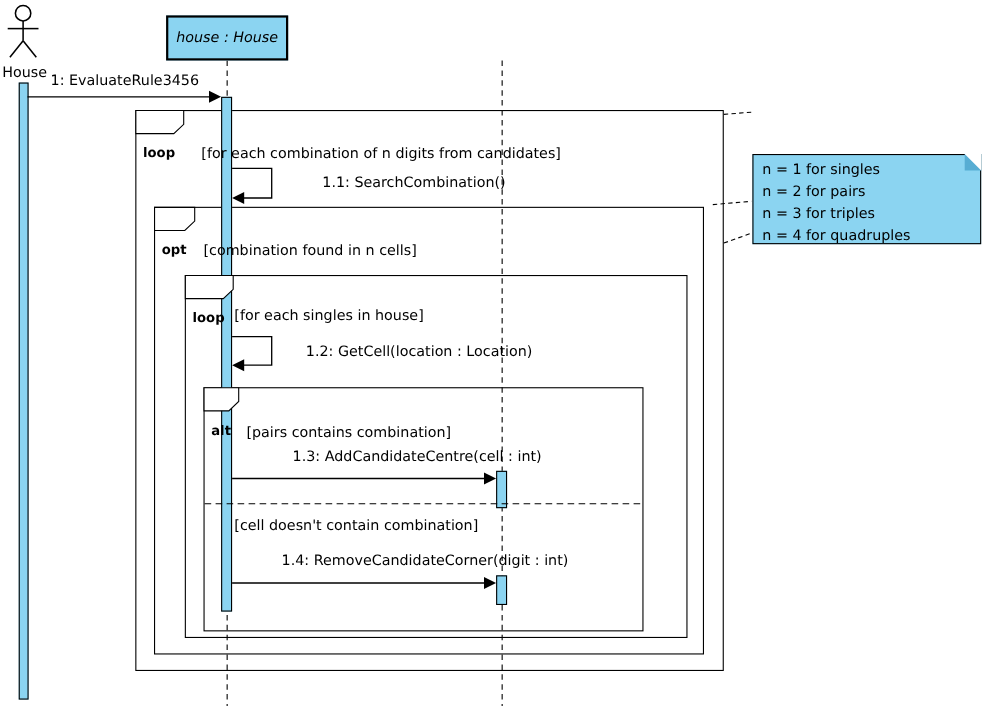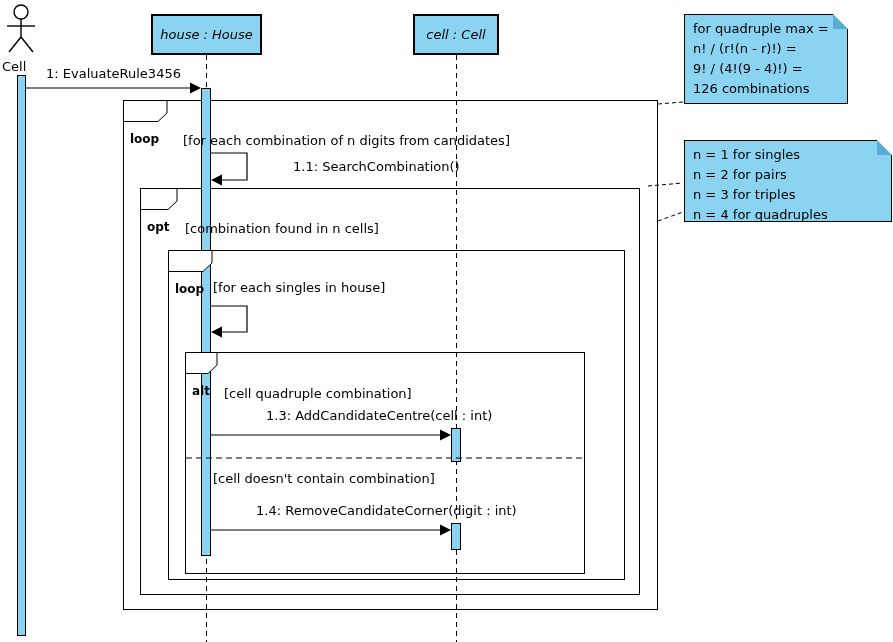--- a/index.html
+++ b/index.html
@@ -42,31 +42,21 @@
   <div class="fragment" style="left:185px;top:352px;width:400px;height:222px"></div>
 
   <div class="activation" style="left:17px;top:75px;width:9px;height:561px"></div>
   <div class="activation" style="left:201px;top:88px;width:10px;height:468px"></div>
   <div class="activation" style="left:451px;top:428px;width:10px;height:34px"></div>
   <div class="activation" style="left:451px;top:523px;width:10px;height:27px"></div>
 
   <div class="lifeline-head" style="left:151px;top:14px;width:111px;height:41px">
     <span>house : House</span>
   </div>
-  <div class="lifeline-head" style="left:413px;top:14px;width:86px;height:41px">
-    <span>cell : Cell</span>
-  </div>
 
-  <div class="note" style="left:684px;top:14px;width:164px;height:90px">
-    <div class="fold"></div>
-    <div class="note-text">for quadruple max =
-n! / (r!(n - r)!) =
-9! / (4!(9 - 4)!) =
-126 combinations</div>
-  </div>
   <div class="note" style="left:684px;top:140px;width:208px;height:82px">
     <div class="fold"></div>
     <div class="note-text">n = 1 for singles
 n = 2 for pairs
 n = 3 for triples
 n = 4 for quadruples</div>
   </div>
 
   <svg class="layer top" width="893" height="642">
     <g stroke="#000" stroke-width="1.4" fill="none">
@@ -103,24 +93,25 @@
       <polygon points="451,530 440,524.5 440,535.5" fill="#000" stroke="none"></polygon>
     </g>
     <line x1="186" y1="458" x2="584" y2="458" stroke="#000" stroke-width="1" stroke-dasharray="6,4"></line>
   </svg>
 
   <div class="frag-op" style="left:130px;top:104px">loop</div>
   <div class="frag-op" style="left:147px;top:192px">opt</div>
   <div class="frag-op" style="left:175px;top:254px">loop</div>
   <div class="frag-op" style="left:192px;top:356px">alt</div>
 
-  <div class="label" style="left:2px;top:59px">Cell</div>
+  <div class="label" style="left:2px;top:59px">House</div>
   <div class="label" style="left:46px;top:66px">1: EvaluateRule3456</div>
   <div class="label" style="left:183px;top:133px">[for each combination of n digits from candidates]</div>
   <div class="label" style="left:293px;top:159px">1.1: SearchCombination()</div>
   <div class="label" style="left:185px;top:221px">[combination found in n cells]</div>
   <div class="label" style="left:213px;top:280px">[for each singles in house]</div>
-  <div class="label" style="left:224px;top:386px">[cell quadruple combination]</div>
+  <div class="label" style="left:278px;top:313px">1.2: GetCell(location : Location)</div>
+  <div class="label" style="left:224px;top:386px">[pairs contains combination]</div>
   <div class="label" style="left:266px;top:408px">1.3: AddCandidateCentre(cell : int)</div>
   <div class="label" style="left:213px;top:471px">[cell doesn't contain combination]</div>
   <div class="label" style="left:256px;top:503px">1.4: RemoveCandidateCorner(digit : int)</div>
 
 </div>
 
 </body></html>

